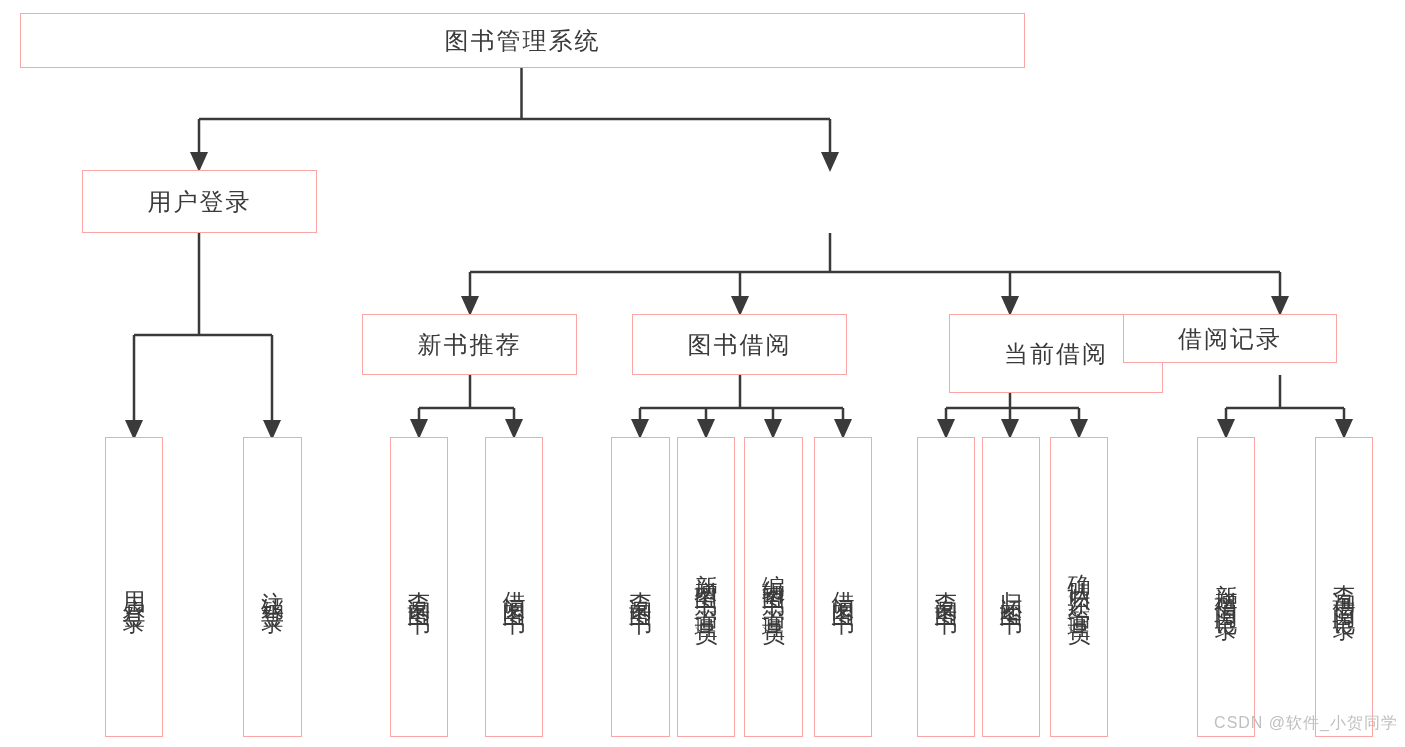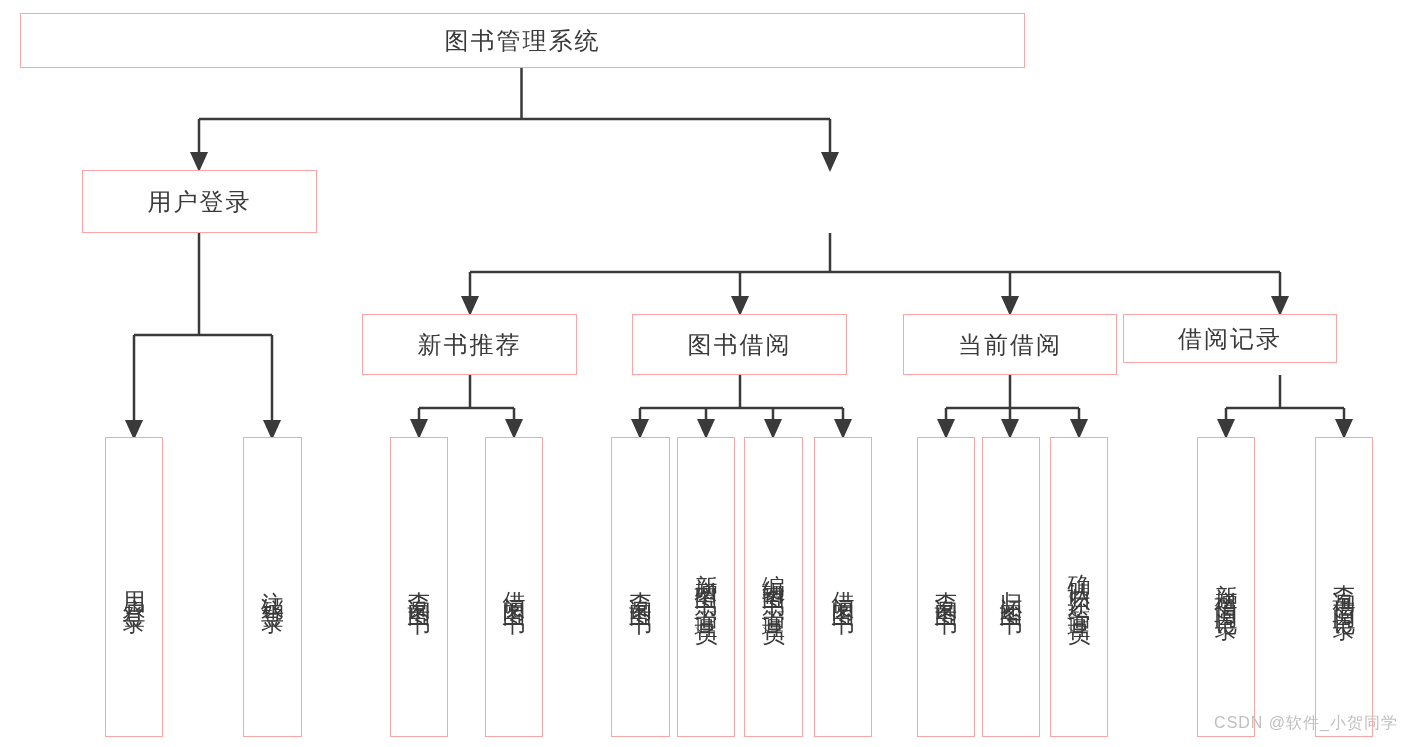--- a/index.html
+++ b/index.html
@@ -111,21 +111,21 @@
   <div class="node h" style="left:82px;top:170px;width:235px;height:63px">
     <span>用户登录</span>
   </div>
 
   <div class="node h" style="left:632px;top:314px;width:215px;height:61px">
     <span>图书借阅</span>
   </div>
   <div class="node h" style="left:362px;top:314px;width:215px;height:61px">
     <span>新书推荐</span>
   </div>
-  <div class="node h" style="left:903px;top:314px;width:214px;height:61px">
+  <div class="node h" style="left:949px;top:314px;width:214px;height:79px">
     <span>当前借阅</span>
   </div>
   <div class="node h" style="left:1123px;top:314px;width:214px;height:49px">
     <span>借阅记录</span>
   </div>
 
   <div class="node leaf" style="left:105px;top:437px;width:58px;height:300px">
     <span>用户登录</span>
   </div>
   <div class="node leaf" style="left:243px;top:437px;width:59px;height:300px">

